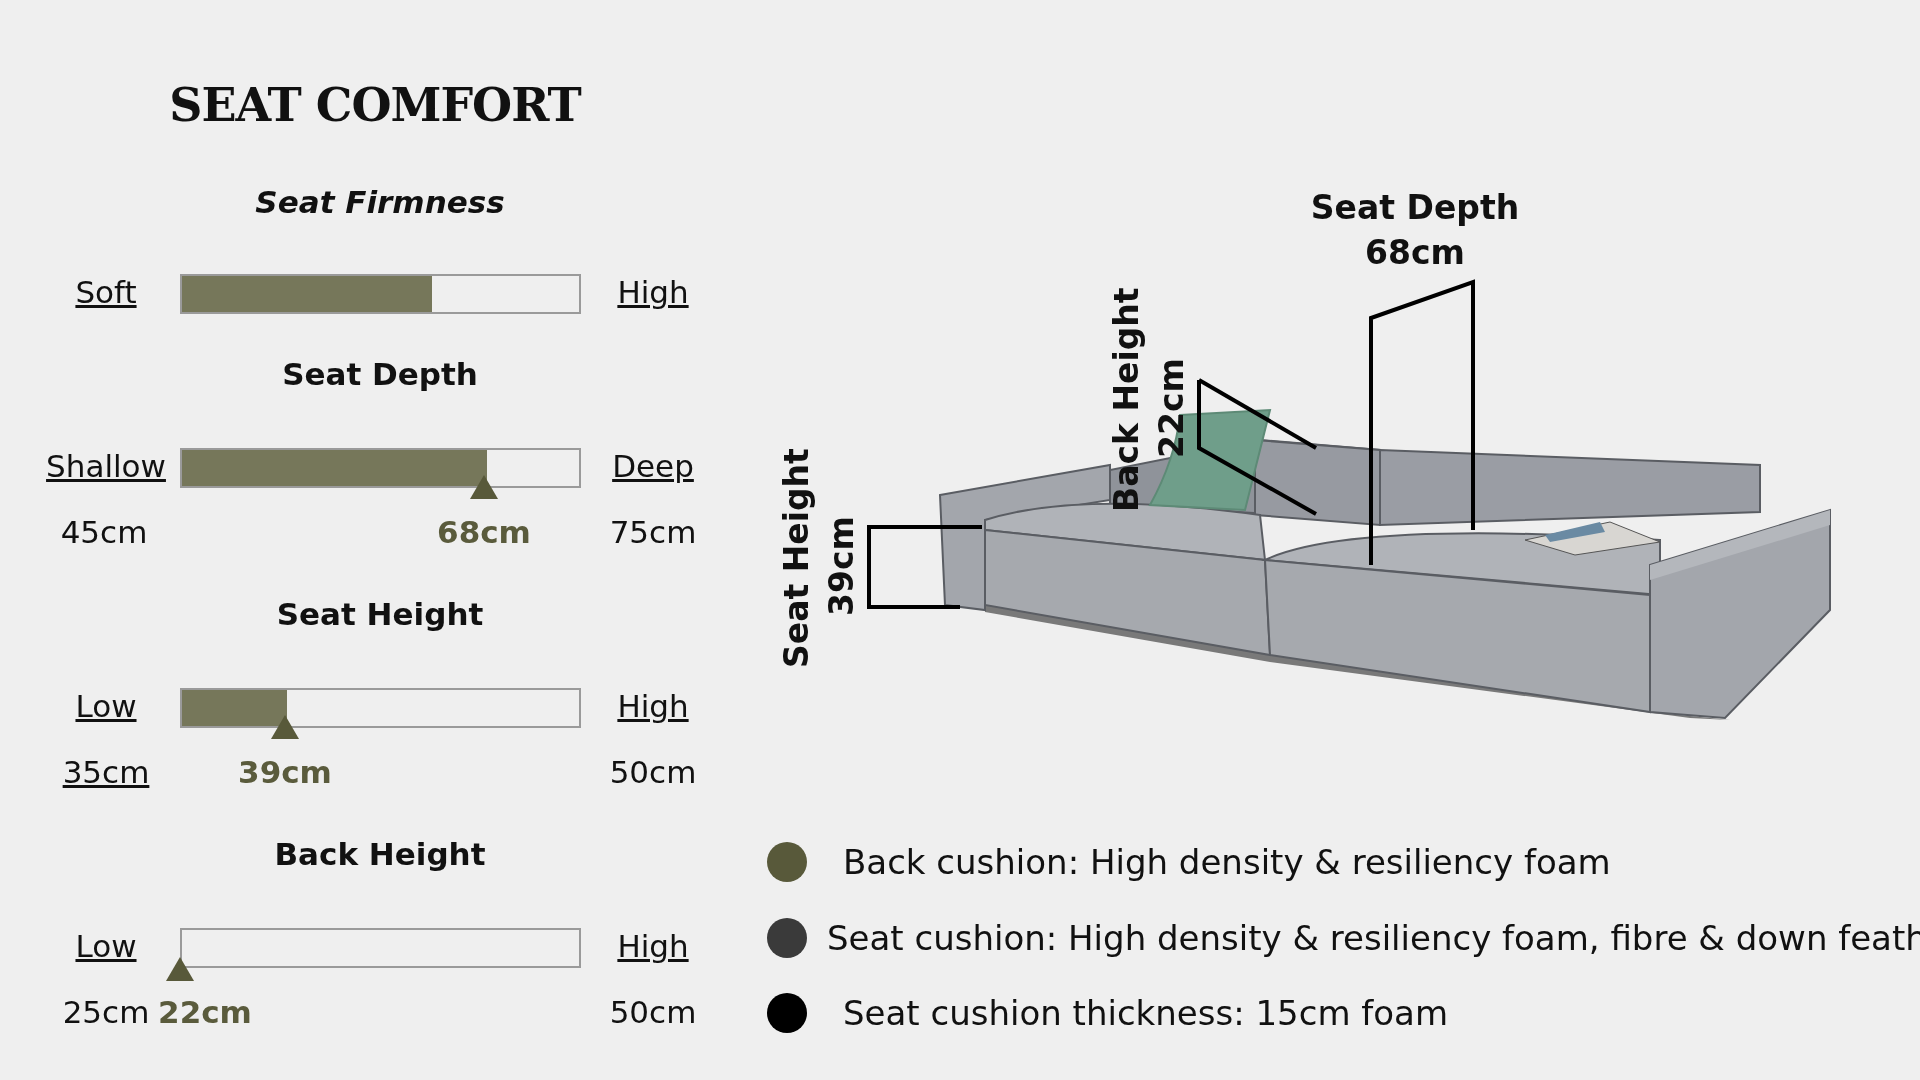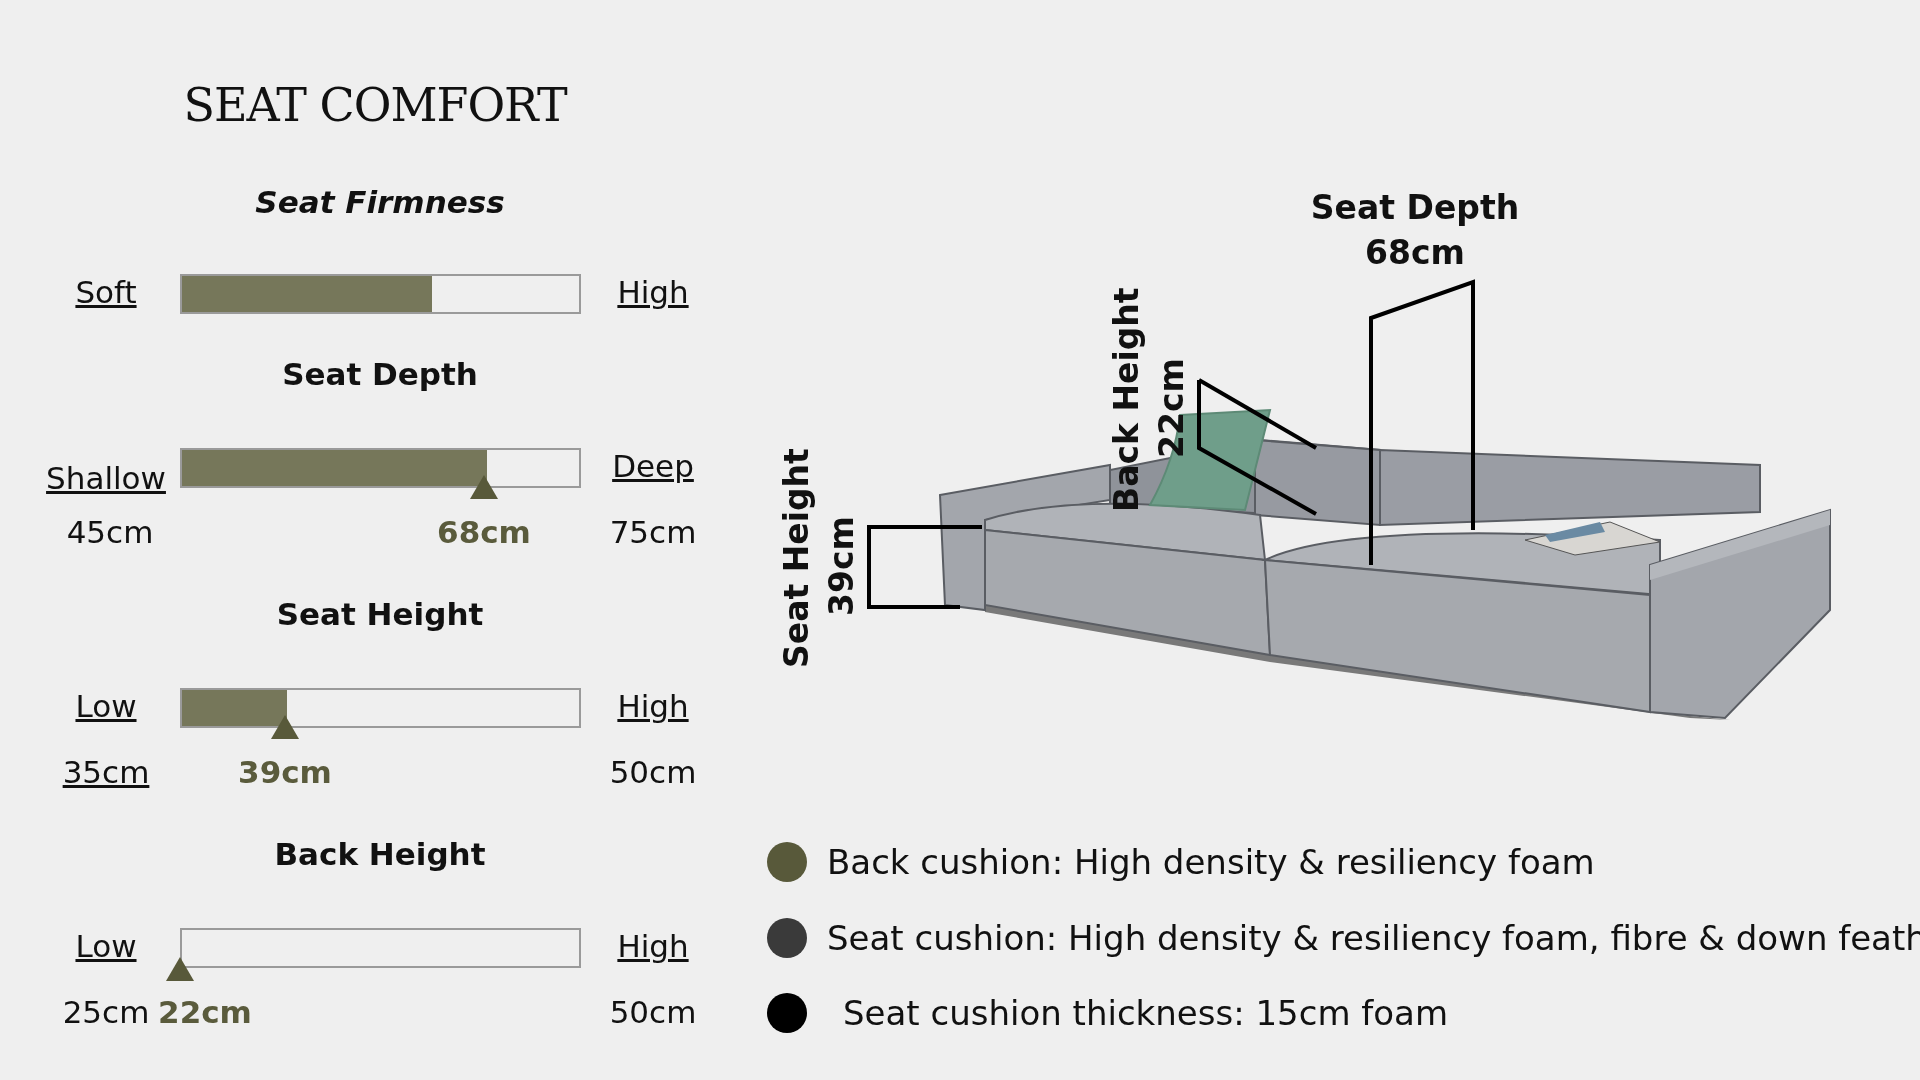--- a/index.html
+++ b/index.html
@@ -1,20 +1,20 @@
 <!DOCTYPE html>
 <html><head>
 <meta charset="utf-8">
 <style>
   html, body { margin:0; padding:0; }
   body { width:1920px; height:1080px; background:#efefef; position:relative; overflow:hidden;
          font-family:"DejaVu Sans", sans-serif; color:#111; }
   .abs { position:absolute; }
   .title { left:150px; width:450px; top:78px; text-align:center; font-family:"DejaVu Serif", serif;
-           font-weight:normal; font-size:46px; letter-spacing:-1px; }
+           font-weight:bold; font-size:46px; letter-spacing:-1px; }
   .heading { left:150px; width:460px; text-align:center; font-weight:bold; font-size:31px; }
   .side { width:200px; text-align:center; font-size:31px; transform:translateX(-50%);text-decoration:underline; }
   .bar { left:180px; width:397px; height:36px; border:2px solid #9a9a9a; background:#efefef; box-sizing:content-box; }
   .fill { position:absolute; left:0; top:0; bottom:0; background:#76775a; }
   .tri { width:0; height:0; border-left:14px solid transparent; border-right:14px solid transparent;
          border-bottom:24px solid #58593a; transform:translateX(-50%); }
   .val { font-size:31px; transform:translateX(-50%); white-space:nowrap; }
   .val.hl { color:#5a5b3c; font-weight:bold; }
   .legend-dot { width:40px; height:40px; border-radius:50%; }
   .legend-text { font-size:34px; white-space:nowrap; }
@@ -31,27 +31,27 @@
   <div class="abs heading" style="top:184px;font-style:italic;">Seat Firmness</div>
   <div class="abs side" style="left:106px; top:274px;">Soft</div>
   <div class="abs bar" style="top:274px;">
     <div class="fill" style="width:250px;"></div>
   </div>
   <div class="abs side" style="left:653px; top:274px;">High</div>
 </div>
 
 <div>
   <div class="abs heading" style="top:356px;">Seat Depth</div>
-  <div class="abs side" style="left:106px; top:448px;margin-top:12px;">Shallow</div>
+  <div class="abs side" style="left:106px; top:448px;">Shallow</div>
   <div class="abs bar" style="top:448px;">
     <div class="fill" style="width:305px;"></div>
   </div>
   <div class="abs tri" style="left:484px; top:475px;"></div>
   <div class="abs side" style="left:653px; top:448px;">Deep</div>
-  <div class="abs val" style="left:110px; top:514px;">45cm</div>
+  <div class="abs val" style="left:104px; top:514px;">45cm</div>
   <div class="abs val hl" style="left:484px; top:514px;">68cm</div>
   <div class="abs val" style="left:653px; top:514px;">75cm</div>
 </div>
 
 <div>
   <div class="abs heading" style="top:596px;">Seat Height</div>
   <div class="abs side" style="left:106px; top:688px;">Low</div>
   <div class="abs bar" style="top:688px;">
     <div class="fill" style="width:105px;"></div>
   </div>
@@ -127,21 +127,21 @@
     <div>Seat Height</div>
   </div>
   <div class="abs dimlabel vert" style="left:820px; top:616px; width:100px; text-align:left;">
     <div>39cm</div>
   </div>
 </div>
 
 <div>
   <div class="abs" style="left:767px; top:842px; display:flex; align-items:center;">
     <div class="legend-dot" style="background:#58593a;"></div>
-    <div class="legend-text" style="margin-left:20px;">Back cushion: High density &amp; resiliency foam</div>
+    <div class="legend-text" style="margin-left:36px;">Back cushion: High density &amp; resiliency foam</div>
   </div>
   <div class="abs" style="left:767px; top:918px; display:flex; align-items:center;">
     <div class="legend-dot" style="background:#3a3a3a;"></div>
     <div class="legend-text" style="margin-left:20px;">Seat cushion: High density &amp; resiliency foam, fibre &amp; down feather</div>
   </div>
   <div class="abs" style="left:767px; top:993px; display:flex; align-items:center;">
     <div class="legend-dot" style="background:#000;"></div>
     <div class="legend-text" style="margin-left:36px;">Seat cushion thickness: 15cm foam</div>
   </div>
 </div>

